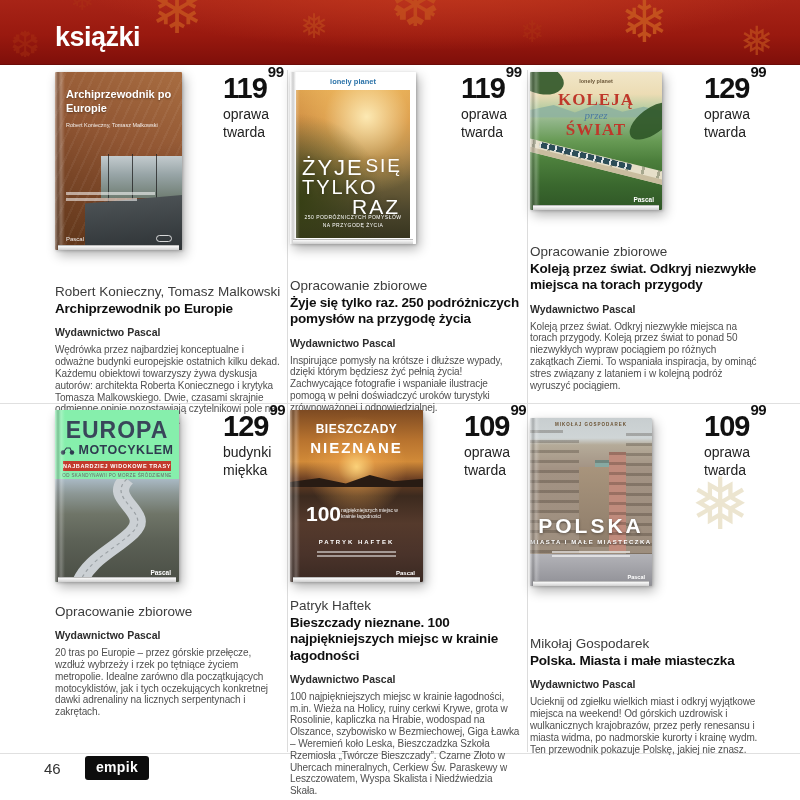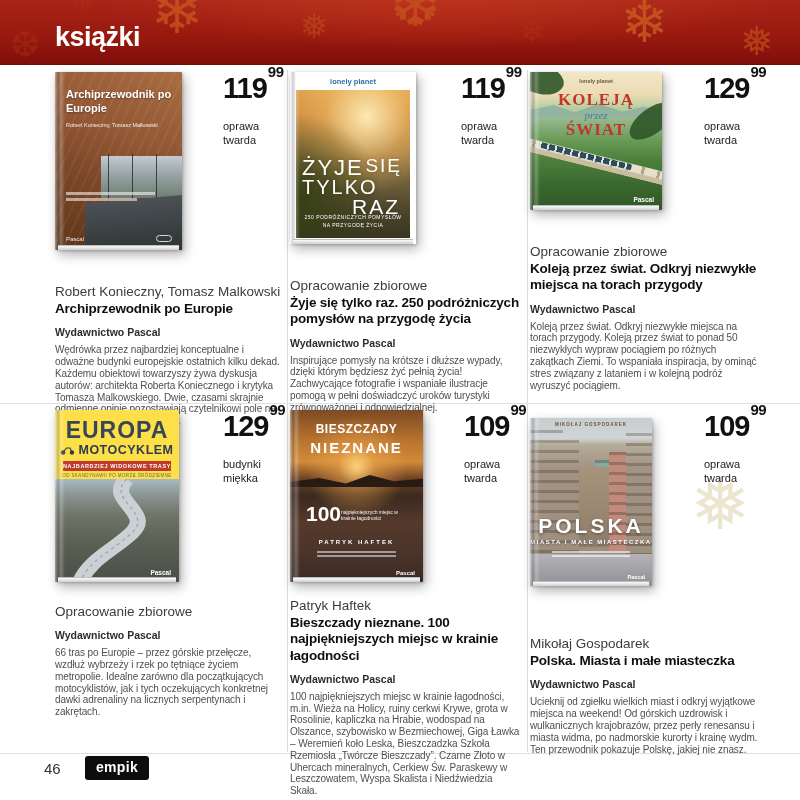--- a/index.html
+++ b/index.html
@@ -43,21 +43,21 @@
   .card2 { left:290px; top:72px;  width:229px; }
   .card3 { left:530px; top:72px;  width:232px; }
   .card4 { left:55px;  top:410px; width:226px; }
   .card5 { left:290px; top:410px; width:232px; }
   .card6 { left:530px; top:410px; width:232px; }
 
   .cover-row { display:flex; justify-content:space-between; align-items:flex-start; }
   .price-block { width:58px; flex:0 0 58px; padding-top:2px; }
   .price-val { font-size:29px; font-weight:bold; color:#111; letter-spacing:-1px; line-height:1; white-space:nowrap;}
   .price-val sup { font-size:15px; position:relative; top:-10px; letter-spacing:-0.5px; margin-left:1px;}
-  .binding { margin-top:17px; font-size:11px; line-height:1.25; color:#222; width:44px; }
+  .binding { margin-top:3px; font-size:14px; line-height:1.25; color:#222; width:44px; }
 
   .info .author { font-size:13.5px; color:#3c3c3c; line-height:1.2; }
   .info .title  { font-size:13.5px; font-weight:bold; color:#0f0f0f; line-height:1.2; margin-top:1px; letter-spacing:-0.2px;}
   .info .publisher { font-size:10.5px; font-weight:bold; color:#2c2c2c; margin-top:9px; }
   .info .desc { font-size:10px; color:#4f4f4f; line-height:1.18; margin-top:6px; letter-spacing:-0.1px; text-align:left;}
 
   .mt1 { margin-top:34px; } .mt2 { margin-top:22px; } .mt3 { margin-top:16px; } .mt4 { margin-top:50px; }
 
   
   .book { position:relative; border-radius:1px;
@@ -124,41 +124,41 @@
       background-image:repeating-linear-gradient(90deg, rgba(90,100,70,.45) 0 3px, rgba(0,0,0,0) 3px 16px); }
   .a3-train { position:absolute; left:6%; bottom:37%; width:72%; height:6px; background:#2c4d58;
       transform:rotate(14deg); border-radius:2px; z-index:4;
       background-image:repeating-linear-gradient(90deg, rgba(255,255,255,.85) 0 2px, rgba(0,0,0,0) 2px 8px); }
   .a3-leaf { position:absolute; background:#2d5527; border-radius:60% 40% 60% 40%; z-index:2; opacity:.9;}
   .a3-leaf.l { left:-14px; top:-8px; width:48px; height:30px; transform:rotate(25deg);}
   .a3-leaf.r { right:-16px; top:26%; width:52px; height:26px; transform:rotate(-30deg);}
   .a3-pub { position:absolute; right:8px; bottom:7px; color:#fff; font-size:6.5px; font-weight:bold; z-index:5;}
 
   
-  .art4 { background:#fde047; }
+  .art4 { background:#86efac; }
   .a4-t1 { margin-top:9px; text-align:center; font-size:23px; font-weight:bold; color:#39465a; letter-spacing:1px; line-height:1;}
   .a4-t2 { text-align:center; font-size:12.5px; font-weight:bold; color:#2f3b4f; letter-spacing:.5px; margin-top:1px;
            display:flex; align-items:center; justify-content:center; gap:3px;}
   .a4-band { margin:4px 8px 0 8px; background:#c23a2c; color:#fff; font-size:5.5px; font-weight:bold;
            text-align:center; padding:2px 0; letter-spacing:.6px;}
   .a4-sub { text-align:center; font-size:4.5px; color:#666; margin-top:2px; letter-spacing:.4px;}
   .a4-photo { position:absolute; left:0; right:0; bottom:0; height:60%; overflow:hidden;
       background:linear-gradient(180deg,#a9b9c4 0%, #8d9896 14%, #6f7568 34%, #5c6156 60%, #4a4e45 100%); }
   .a4-road { position:absolute; inset:0; width:100%; height:100%; }
   .a4-pub { position:absolute; right:8px; bottom:6px; color:#fff; font-size:6.5px; font-weight:bold;}
 
   
   .art5 { background:
       radial-gradient(circle at 50% 33%, rgba(255,214,125,.95) 0%, rgba(245,170,80,.5) 14%, rgba(245,170,80,0) 38%),
       linear-gradient(180deg,#7d4a22 0%, #b9742f 18%, #d18a38 30%, #6e4124 40%, #3c2a1e 50%, #553a2c 66%, #4a332a 84%, #3a2922 100%); }
   .a5-mtn { position:absolute; left:0; right:0; top:36%; height:9%; background:#281b13;
       clip-path:polygon(0 100%, 0 65%, 22% 40%, 42% 75%, 60% 20%, 78% 60%, 100% 45%, 100% 100%); }
   .a5-t1 { position:absolute; top:7%; left:0; right:0; text-align:center; color:#fff; font-size:12px; font-weight:bold; letter-spacing:.5px;}
   .a5-t2 { position:absolute; top:17%; left:0; right:0; text-align:center; color:#fff; font-size:15px; font-weight:bold; letter-spacing:2px;}
-  .a5-row { position:absolute; top:55%; left:12%; right:6%; display:flex; align-items:center;}
+  .a5-row { position:absolute; top:55%; left:12%; right:6%; display:flex; align-items:flex-start;}
   .a5-num { color:#fff; font-size:21px; font-weight:bold; line-height:.9;}
   .a5-sub { color:rgba(255,255,255,.95); font-size:5px; line-height:1.3; padding-top:2px; width:60%;}
   .a5-author { position:absolute; top:75%; left:0; right:0; text-align:center; color:#fff; font-size:6px; letter-spacing:2px; font-weight:bold;}
   .a5-bars { position:absolute; top:82%; left:20%; right:20%; }
   .a5-bars i { display:block; height:2px; background:rgba(255,255,255,.5); margin-bottom:2px;}
   .a5-pub { position:absolute; right:8px; bottom:6px; color:#fff; font-size:6px; font-weight:bold;}
 
   
   .art6 { background:linear-gradient(180deg,#c8ced0 0%, #cfd5d6 12%, #b5ab99 16%, #a39384 30%, #9b8c7b 100%); }
   .a6-b { position:absolute; }
@@ -326,21 +326,21 @@
       </div>
     </div>
     <div class="price-block">
       <div class="price-val"><span>129</span><sup>99</sup></div>
       <div class="binding">budynki miękka</div>
     </div>
   </div>
   <div class="info mt2">
     <div class="author">Opracowanie zbiorowe</div>
     <div class="publisher">Wydawnictwo Pascal</div>
-    <p class="desc">66 tras po Europie – przez górskie przełęcze, wzdłuż wybrzeży i rzek po tętniące życiem metropolie. Idealne zarówno dla początkujących motocyklistów, jak i tych oczekujących konkretnej dawki adrenaliny na licznych serpentynach i zakrętach.</p>
+    <p class="desc">20 tras po Europie – przez górskie przełęcze, wzdłuż wybrzeży i rzek po tętniące życiem metropolie. Idealne zarówno dla początkujących motocyklistów, jak i tych oczekujących konkretnej dawki adrenaliny na licznych serpentynach i zakrętach.</p>
   </div>
 </article>
 
 <article class="card card5">
   <div class="cover-row">
     <div class="book b5">
       <div class="art art5">
         <div class="a5-mtn"></div>
         <div class="a5-t1">BIESZCZADY</div>
         <div class="a5-t2">NIEZNANE</div>

